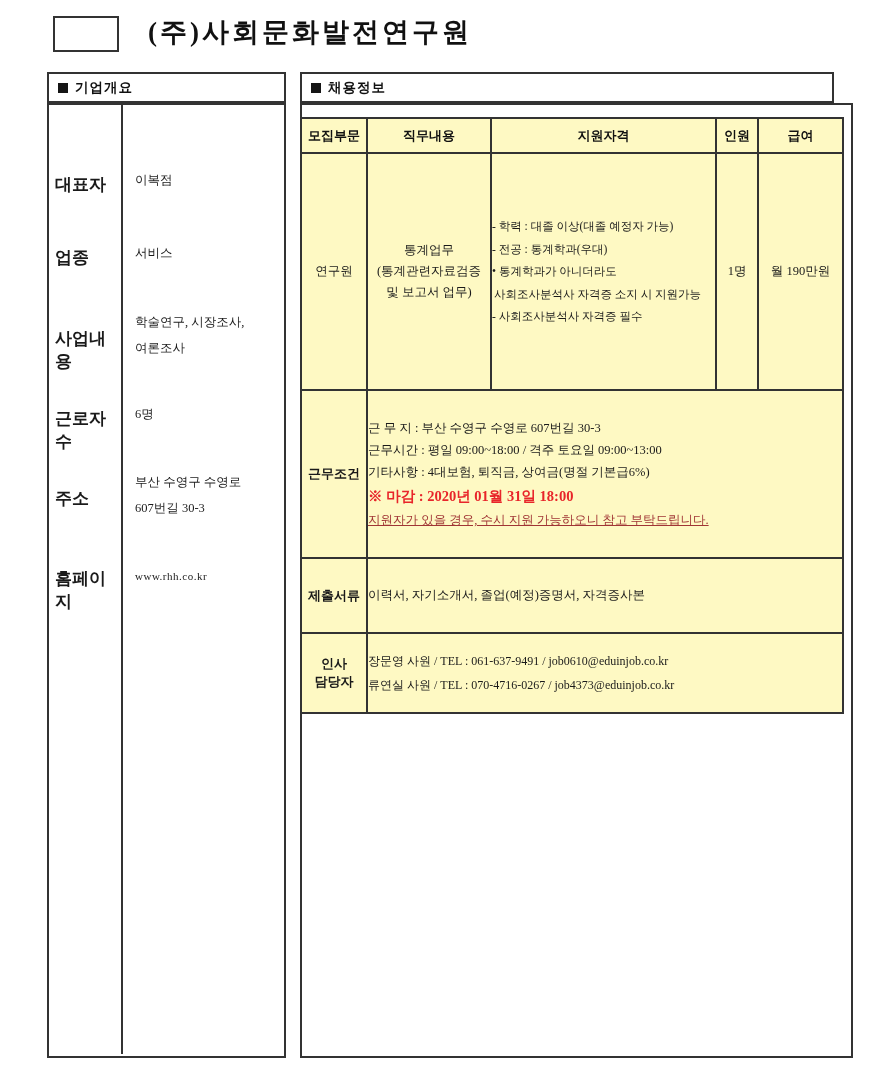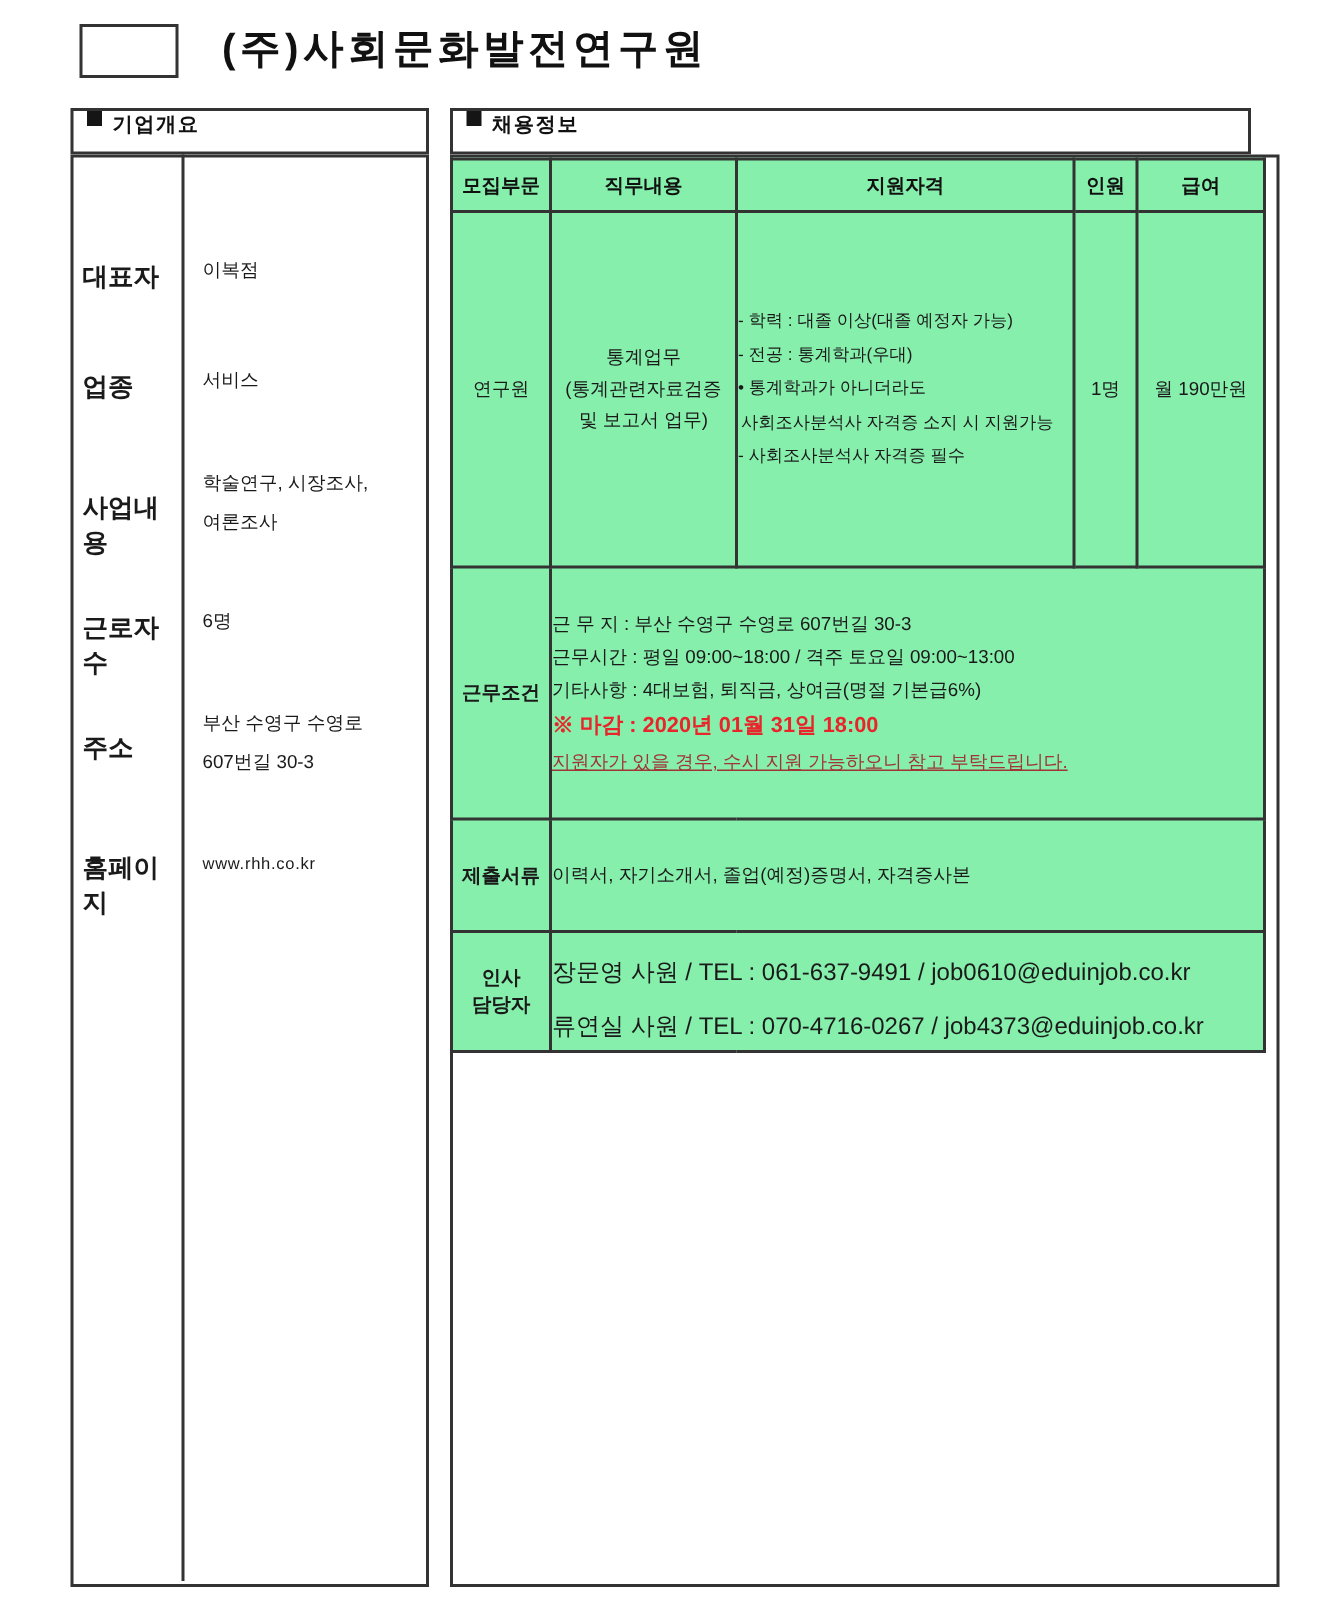--- a/index.html
+++ b/index.html
@@ -1,64 +1,64 @@
 <!DOCTYPE html>
 <html><head>
 <meta charset="utf-8">
 <style>
   html,body { margin:0; padding:0; background:#fff; }
   .page {
     position:relative; width:888px; height:1078px; background:#ffffff;
-    font-family:Liberation Sans, sans-serif; color:#222;
+    font-family:Liberation Serif, serif; color:#222;
     overflow:hidden;
   }
   .box { position:absolute; border:2px solid #333; box-sizing:border-box; background:#fff; }
 
   
   .doc-title {
     position:absolute; left:148px; top:14px; font-size:27px; font-weight:bold;
     letter-spacing:3px; color:#111; white-space:nowrap;
   }
   .head-box { left:53px; top:16px; width:66px; height:36px; }
 
   
-  .titlebar { display:flex; padding-left:9px; }
+  .titlebar { display:flex; align-items:center; padding-left:9px; }
   .titlebar .sq { width:10px; height:10px; background:#151515; margin-right:7px; flex:0 0 auto; }
   .titlebar .txt { font-size:13.5px; font-weight:bold; color:#111; letter-spacing:1px; }
 
   
   .c-divider { position:absolute; left:72px; top:-2px; width:2px; height:951px; background:#333; }
   .c-row { position:absolute; left:0; width:100%; }
   .c-label {
     position:absolute; left:6px; width:60px; font-size:17px; font-weight:bold; color:#1a1a1a;
     text-align:justify; text-align-last:justify;
   }
   .c-value { position:absolute; left:86px; font-size:12.5px; line-height:26px; color:#1a1a1a; white-space:nowrap; }
   .c-value.small { font-size:11px; letter-spacing:0.5px; }
 
   
   .r-table {
-    position:absolute; left:-2px; top:0; border-collapse:collapse; table-layout:fixed;
-    width:542px; background:#86efac;
+    position:absolute; left:-2px; top:12px; border-collapse:collapse; table-layout:fixed;
+    width:542px; background:#fef9c3;
   }
   .r-table td, .r-table th { border:2px solid #333; padding:0; vertical-align:middle; }
   .r-table th { font-size:13px; font-weight:bold; text-align:center; color:#111; }
   .cell-center { text-align:center; font-size:12.5px; color:#1a1a1a;margin-top:13px; }
   .duty div { line-height:21px; }
   .qual { padding:0 4px 0 7px; }
   .qual div { font-size:11.5px; line-height:22.5px; white-space:nowrap; color:#1a1a1a; }
   .qual .wrap { padding-left:2px; }
   .rowlabel { text-align:center; font-size:13px; font-weight:bold; color:#1a1a1a;border-radius:17px; }
   .cond { padding-left:13px; }
   .cond div { font-size:12.5px; line-height:22px; white-space:nowrap; color:#1a1a1a; }
   .cond .deadline { color:#e8252a; font-weight:bold; font-size:14.5px; line-height:26px; }
   .cond .note { color:#a03535; text-decoration:underline; }
   .docs { padding-left:13px; font-size:12.5px; color:#1a1a1a;border-radius:25px; }
   .contact { padding-left:13px; }
-  .contact div { font-size:16px; line-height:24px; white-space:nowrap; color:#1a1a1a;margin-top:12px; }
+  .contact div { font-size:12px; line-height:24px; white-space:nowrap; color:#1a1a1a; }
 </style>
 </head>
 <body>
 
 <div class="page">
 
   <div class="box head-box"></div>
   <div class="doc-title">(주)사회문화발전연구원</div>
 
   <div class="box titlebar" style="left:47px; top:72px; width:239px; height:31px;">

